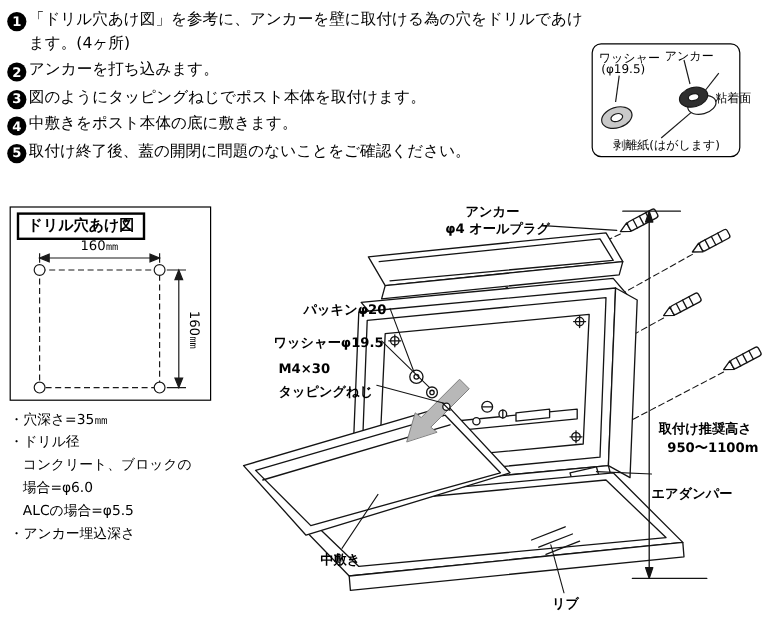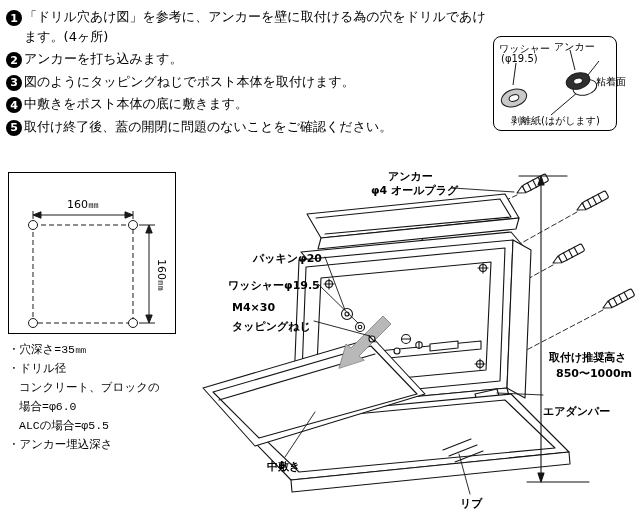--- a/index.html
+++ b/index.html
@@ -34,21 +34,21 @@
     border:1.5px solid #000; background:#fff;
   }
   .drilltitle {
     position:absolute; left:5px; top:4px; border:2px solid #000;
     padding:1px 7px; font-size:12.5px; font-weight:bold; background:#fff;
     white-space:nowrap; z-index:2;
   }
   .drillsvg { position:absolute; left:0; top:24px; }
 
   
-  .notes { position:absolute; left:8px; top:340px; width:174px; font-size:11.5px;font-family:Liberation Mono, monospace; }
+  .notes { position:absolute; left:8px; top:340px; width:174px; font-size:11.5px; }
   .notes div { line-height:19px; white-space:nowrap; }
   .notes .indent { padding-left:11px; }
 
   
   .asvg { position:absolute; left:175px; top:148px; }
   .dlabel { position:absolute; font-size:11px; white-space:nowrap;font-weight:bold; }
 </style>
 </head>
 <body>
 
@@ -96,20 +96,21 @@
       </g>
     </svg>
     <div class="lbl" style="left:5px; top:5px;">ワッシャー</div>
     <div class="lbl" style="left:7px; top:16px;">(φ19.5)</div>
     <div class="lbl" style="left:60px; top:3px;">アンカー</div>
     <div class="lbl" style="left:102px; top:14px;margin-top:24px;">粘着面</div>
     <div class="lbl" style="left:17px; top:77px;">剥離紙(はがします)</div>
   </div>
 
   <div class="drillbox">
+    <div class="drilltitle">ドリル穴あけ図</div>
     <svg class="drillsvg" width="167" height="136" viewBox="0 0 167 136">
       <g stroke="#1a1a1a" stroke-width="1" fill="none">
 
         <rect x="24" y="28" width="100" height="98" stroke-dasharray="5 3"></rect>
 
         <circle cx="24" cy="28" r="4.5" fill="#fff"></circle>
         <circle cx="124" cy="28" r="4.5" fill="#fff"></circle>
         <circle cx="24" cy="126" r="4.5" fill="#fff"></circle>
         <circle cx="124" cy="126" r="4.5" fill="#fff"></circle>
 
@@ -272,15 +273,15 @@
   <div class="dlabel" style="left:388px; top:169px;">アンカー</div>
   <div class="dlabel" style="left:371px; top:183px;">φ4  オールプラグ</div>
   <div class="dlabel" style="left:253px; top:251px;">パッキンφ20</div>
   <div class="dlabel" style="left:228px; top:278px;">ワッシャーφ19.5</div>
   <div class="dlabel" style="left:232px; top:301px;">M4×30</div>
   <div class="dlabel" style="left:232px; top:319px;">タッピングねじ</div>
   <div class="dlabel" style="left:267px; top:459px;">中敷き</div>
   <div class="dlabel" style="left:460px; top:496px;">リブ</div>
   <div class="dlabel" style="left:543px; top:404px;">エアダンパー</div>
   <div class="dlabel" style="left:549px; top:350px;">取付け推奨高さ</div>
-  <div class="dlabel" style="left:556px; top:366px;">850〜1000m</div>
+  <div class="dlabel" style="left:556px; top:366px;">950〜1100m</div>
 
 </div>
 
 </body></html>

